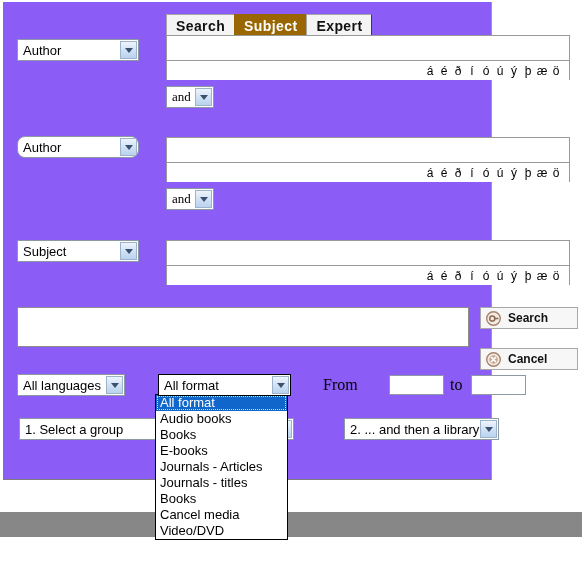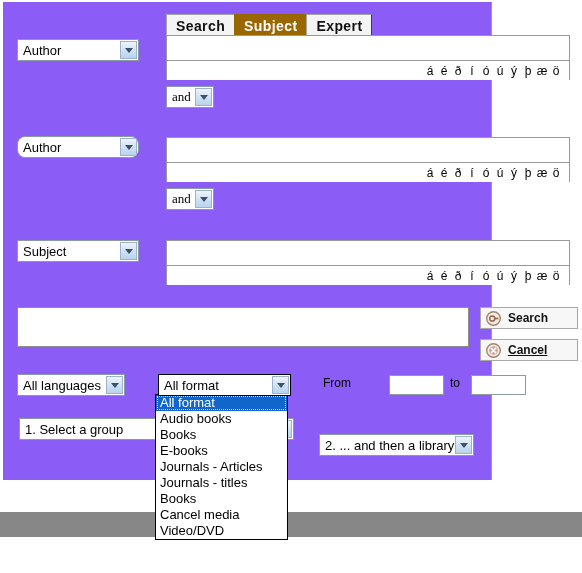--- a/index.html
+++ b/index.html
@@ -149,21 +149,21 @@
     display: flex;
     align-items: center;
     font-size: 12px;
     font-weight: bold;
     color: #111;
   }
   .actbtn .bico { flex: 0 0 auto; margin: 0 7px 0 5px; display:block; }
   .actbtn .blab { flex: 1 1 auto; }
 
   
-  .serif { font-family: Liberation Sans, sans-serif; font-size: 12px; }
+  .serif { font-family: Liberation Serif, serif; font-size: 16px; }
   .datebox {
     position: absolute;
     height: 20px;
     background: #ffffff;
     border: 1px solid #8c9aa6;
     box-sizing: border-box;
   }
 
   
   #openlist {
@@ -315,21 +315,21 @@
 
   <div class="actbtn" style="left:477px; top:305px;">
     <svg class="bico" width="15" height="15" viewBox="0 0 15 15">
       <circle cx="7.5" cy="7.5" r="6.8" fill="#f3ece6" stroke="#a8836a" stroke-width="1.4"></circle>
       <circle cx="6.3" cy="7.5" r="2.6" fill="none" stroke="#8e6a52" stroke-width="1.5"></circle>
       <rect x="7.8" y="6.7" width="4.6" height="1.6" fill="#8e6a52"></rect>
     </svg>
     <span class="blab">Search</span>
   </div>
 
-  <div class="actbtn" style="left:477px; top:337px;text-decoration:underline;">
+  <div class="actbtn" style="left:477px; top:346px;">
     <svg class="bico" width="15" height="15" viewBox="0 0 15 15">
       <circle cx="7.5" cy="7.5" r="6.8" fill="#f3ece6" stroke="#a8836a" stroke-width="1.4"></circle>
       <circle cx="7.5" cy="7.5" r="4.3" fill="#c7ab97"></circle>
       <path d="M5.4 5.4 L9.6 9.6 M9.6 5.4 L5.4 9.6" stroke="#ffffff" stroke-width="1.5" stroke-linecap="round"></path>
     </svg>
     <span class="blab">Cancel</span>
   </div>
 
   <div class="sel" style="left:14px; top:372px; width:108px;">
     <span class="lab">All languages</span>
@@ -350,21 +350,21 @@
   <span class="serif" style="position:absolute; left:447px; top:374px;">to</span>
   <div class="datebox" style="left:468px; top:373px; width:55px;"></div>
 
   <div class="sel" style="left:16px; top:416px; width:275px;">
     <span class="lab">1. Select a group</span>
     <span class="arrow-btn">
       <span class="chev"></span>
     </span>
   </div>
 
-  <div class="sel" style="left:316px; top:416px; width:155px;margin-top:16px;">
+  <div class="sel" style="left:341px; top:416px; width:155px;">
     <span class="lab">2. ... and then a library</span>
     <span class="arrow-btn">
       <span class="chev"></span>
     </span>
   </div>
 
 </div>
 
 <div id="openlist">
   <div class="opt selected">All format</div>

